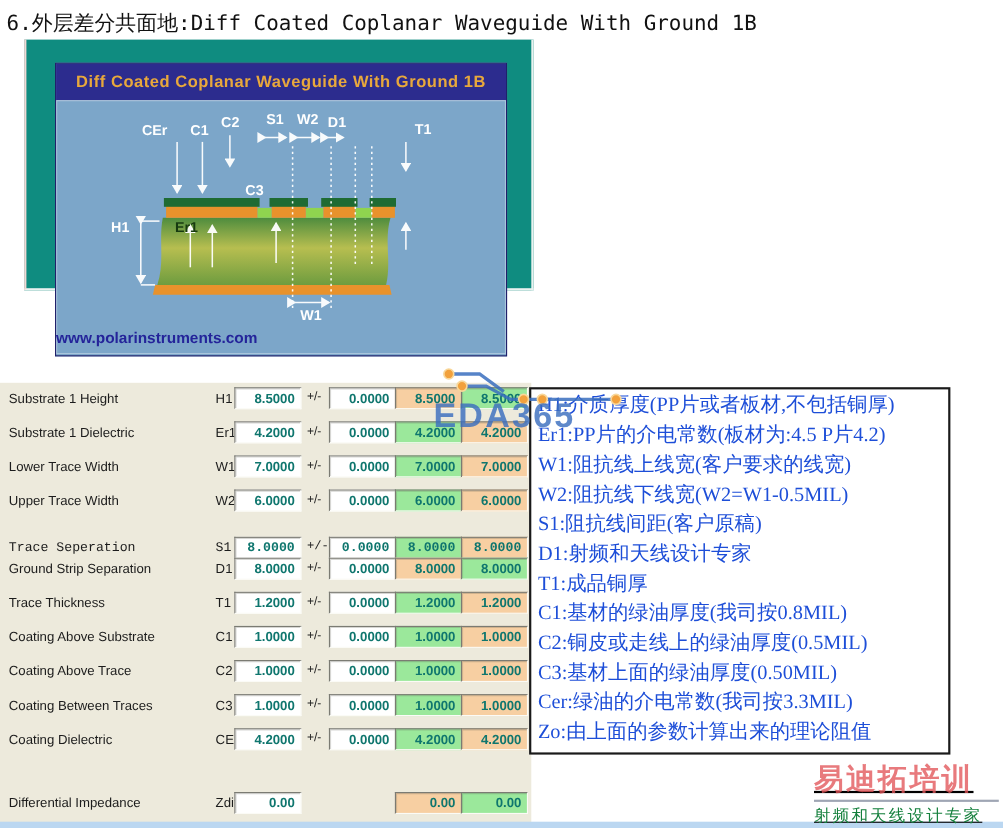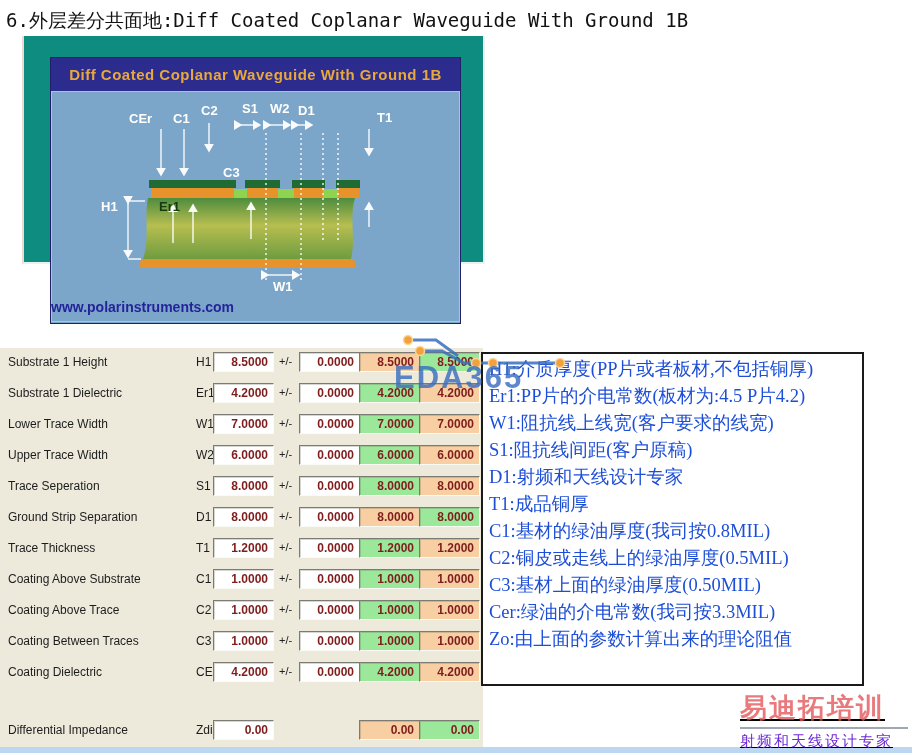--- a/index.html
+++ b/index.html
@@ -16,37 +16,37 @@
   .diagram-body{position:relative;width:409px;height:231px;box-shadow:inset 0 0 0 1px rgba(255,255,255,.35);}
   .site-url{position:absolute;left:0;right:0;bottom:7px;color:#24249A;font-weight:bold;font-size:14px;}
   
   .param-panel{position:absolute;left:0;top:348px;width:483px;height:405px;background:#EDEADC;}
   .param-row{position:absolute;left:0;width:483px;height:22px;}
   .p-label{position:absolute;left:8px;top:3px;font-size:12px;color:#1c1c1c;white-space:nowrap;}
   .p-name{position:absolute;left:196px;top:3px;font-size:12px;color:#1c1c1c;}
   .fld{position:absolute;top:0;width:54px;height:16px;background:#fff;
        border-top:1px solid #7B7B73;border-left:1px solid #7B7B73;border-bottom:1px solid #FBFBF6;border-right:1px solid #FBFBF6;
        box-shadow:inset 1px 1px 0 rgba(90,90,80,.25);
-       font-weight:bold;font-size:12px;color:#7f1d1d;text-align:right;padding:2px 5px 0 0;}
+       font-weight:bold;font-size:12px;color:#0f766e;text-align:right;padding:2px 5px 0 0;}
   .f1{left:213px;} .f2{left:299px;} .f3{left:359px;} .f4{left:419px;}
   .p-pm{position:absolute;left:279px;top:3px;font-size:11px;color:#222;}
   .bg-peach{background:#F7CFA2;} .bg-green{background:#9BE89B;}
   
   .annotation-box{position:absolute;left:481px;top:352px;width:373px;height:328px;background:#fff;border:2px solid #1a1a1a;
     padding:2px 0 0 6px;}
   .annotation-line{font:18.5px/27px "Liberation Serif","DejaVu Serif",serif;color:#1d4ed8;white-space:nowrap;}
   
   .wm-center{position:absolute;left:392px;top:334px;width:190px;height:72px;pointer-events:none;z-index:6;}
   .wm-text{position:absolute;left:2px;top:26px;font-weight:bold;font-size:31px;letter-spacing:2px;
     color:rgba(58,110,190,.82);font-family:"Liberation Sans",sans-serif;}
   
   .brand{position:absolute;left:740px;top:690px;width:168px;z-index:6;text-decoration:underline;}
   .brand-title{font-weight:bold;font-size:27px;letter-spacing:2px;color:rgba(226,84,88,.78);white-space:nowrap;}
   .brand-rule{border-bottom:2px solid #9FA6B4;margin-top:1px;}
-  .brand-sub{font-size:15px;letter-spacing:2px;color:#6d28d9;margin-top:3px;white-space:nowrap;}
+  .brand-sub{font-size:15px;letter-spacing:2px;color:#15803d;margin-top:3px;white-space:nowrap;}
   .bottom-strip{position:absolute;left:0;top:747px;width:912px;height:6px;background:#BBD7F1;}
   svg text{font-family:"Liberation Sans",sans-serif;}
 </style>
 </head>
 <body>
 
 <div class="stage">
 
   <div class="page-title">6.外层差分共面地:Diff Coated Coplanar Waveguide With Ground 1B</div>
 
@@ -157,21 +157,21 @@
   </div>
         <div class="param-row" style="top: 97px;">
     <span class="p-label">Upper Trace Width</span>
     <span class="p-name">W2</span>
     <span class="fld f1">6.0000</span>
     <span class="p-pm">+/-</span>
     <span class="fld f2">0.0000</span>
     <span class="fld f3 bg-green">6.0000</span>
     <span class="fld f4 bg-peach">6.0000</span>
   </div>
-        <div class="param-row" style="top: 128px;">
+        <div class="param-row" style="top: 140px; font-family: Liberation Mono, monospace;">
     <span class="p-label">Trace Seperation</span>
     <span class="p-name">S1</span>
     <span class="fld f1">8.0000</span>
     <span class="p-pm">+/-</span>
     <span class="fld f2">0.0000</span>
     <span class="fld f3 bg-green">8.0000</span>
     <span class="fld f4 bg-peach">8.0000</span>
   </div>
         <div class="param-row" style="top: 159px;">
     <span class="p-label">Ground Strip Separation</span>
@@ -234,20 +234,21 @@
       <span class="fld f1">0.00</span>
       <span class="fld f3 bg-peach">0.00</span>
       <span class="fld f4 bg-green">0.00</span>
     </div>
   </div>
 
   <div class="annotation-box" id="annotation-box">
       <div class="annotation-line">H1:介质厚度(PP片或者板材,不包括铜厚)</div>
       <div class="annotation-line">Er1:PP片的介电常数(板材为:4.5 P片4.2)</div>
       <div class="annotation-line">W1:阻抗线上线宽(客户要求的线宽)</div>
+      <div class="annotation-line">W2:阻抗线下线宽(W2=W1-0.5MIL)</div>
       <div class="annotation-line">S1:阻抗线间距(客户原稿)</div>
       <div class="annotation-line">D1:射频和天线设计专家</div>
       <div class="annotation-line">T1:成品铜厚</div>
       <div class="annotation-line">C1:基材的绿油厚度(我司按0.8MIL)</div>
       <div class="annotation-line">C2:铜皮或走线上的绿油厚度(0.5MIL)</div>
       <div class="annotation-line">C3:基材上面的绿油厚度(0.50MIL)</div>
       <div class="annotation-line">Cer:绿油的介电常数(我司按3.3MIL)</div>
       <div class="annotation-line">Zo:由上面的参数计算出来的理论阻值</div>
     </div>
 

